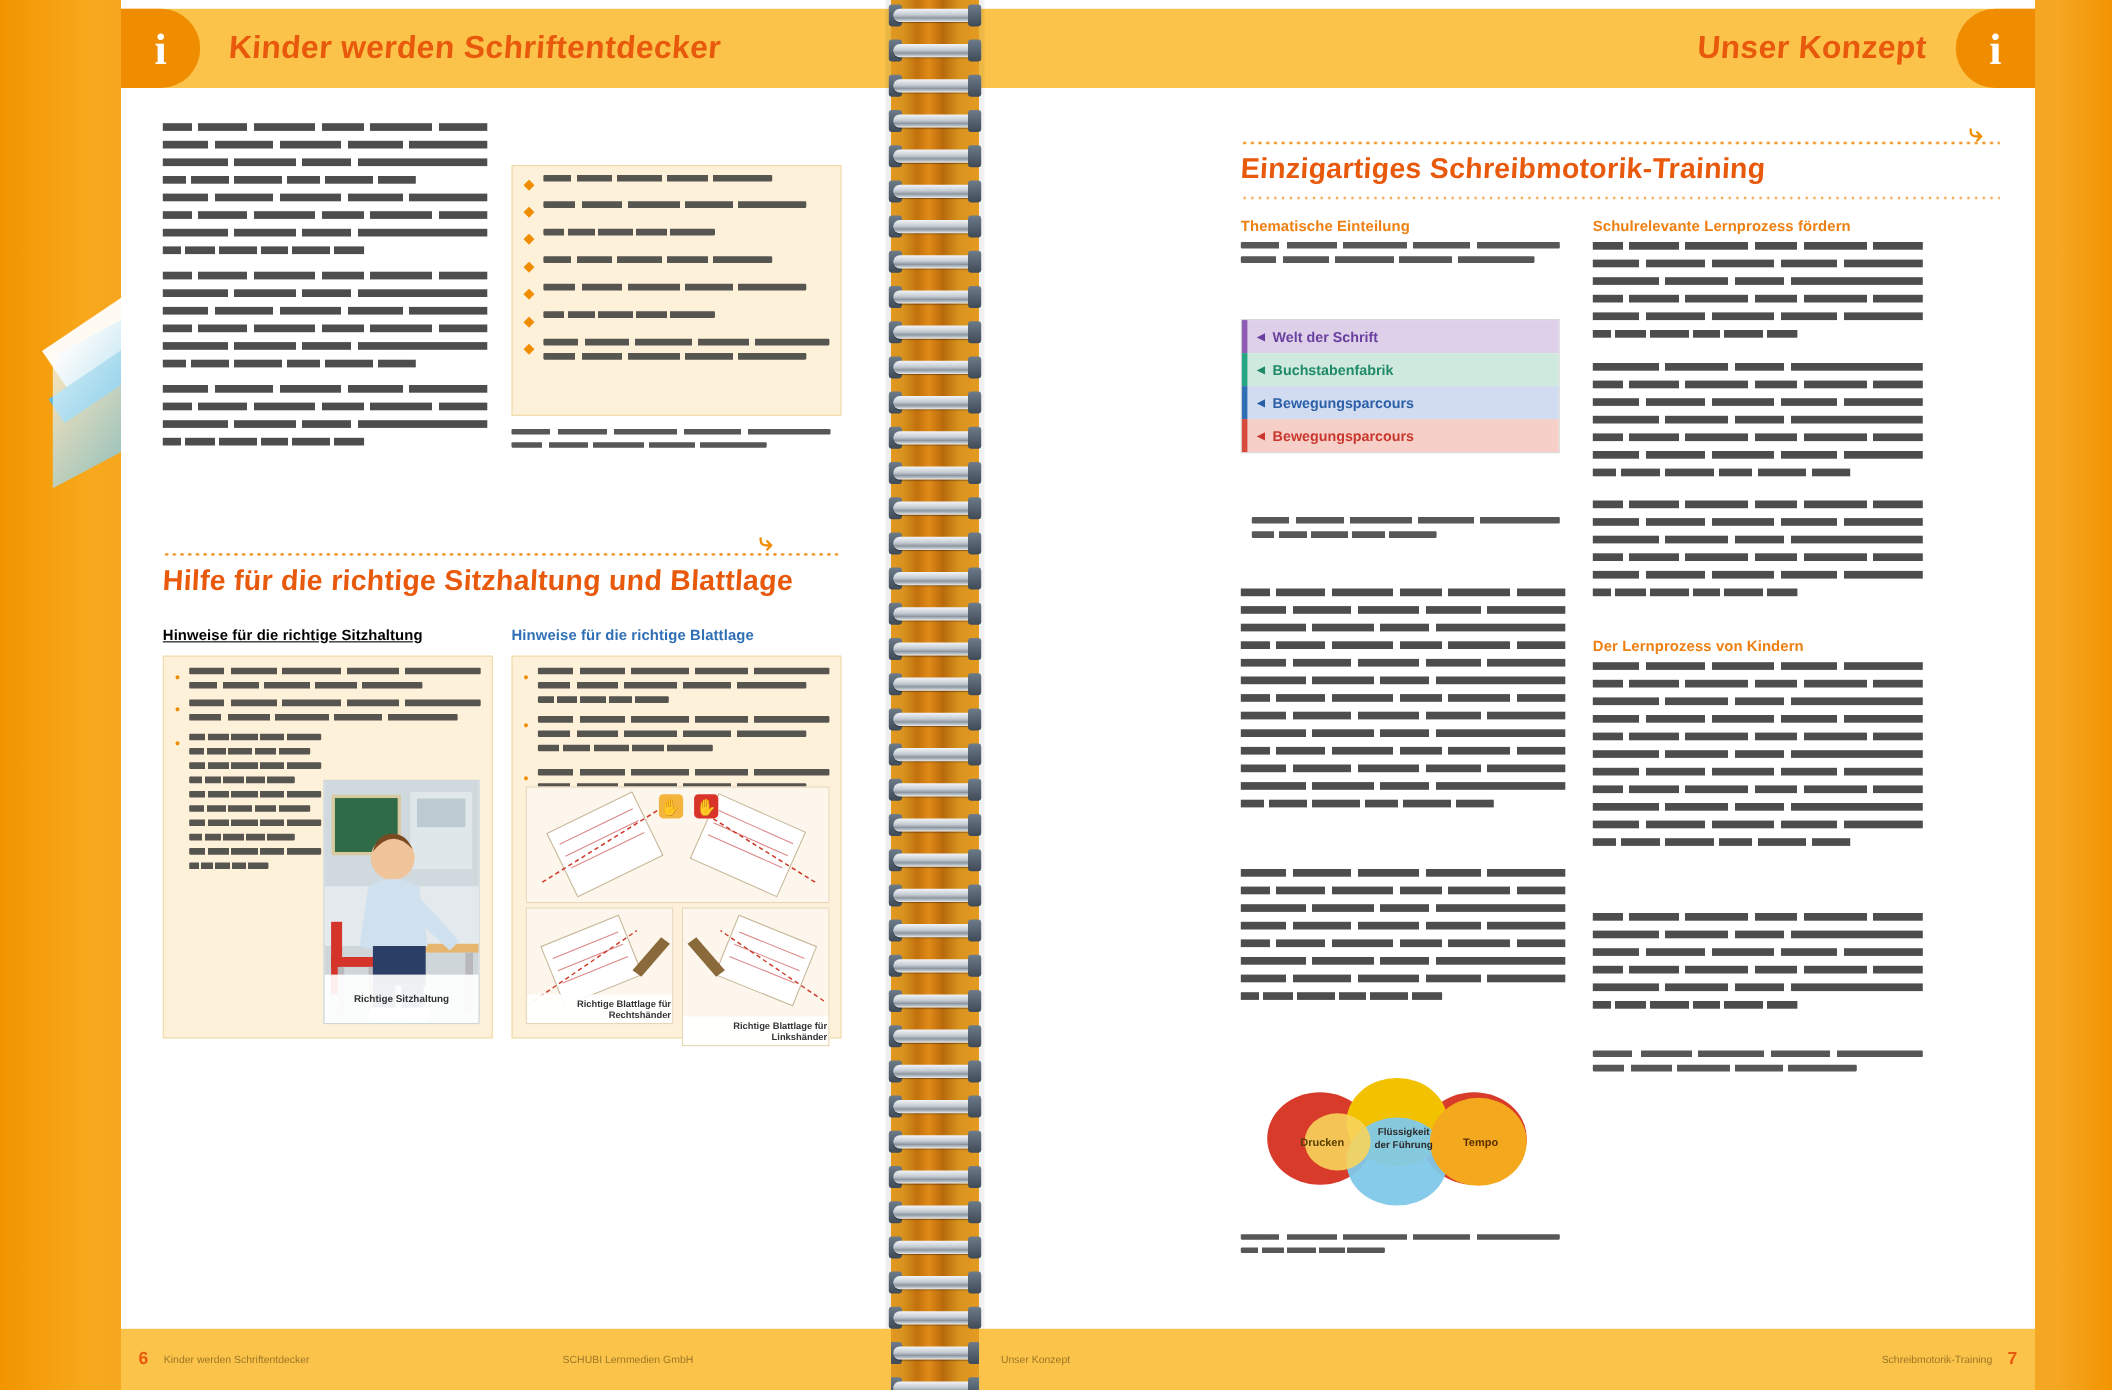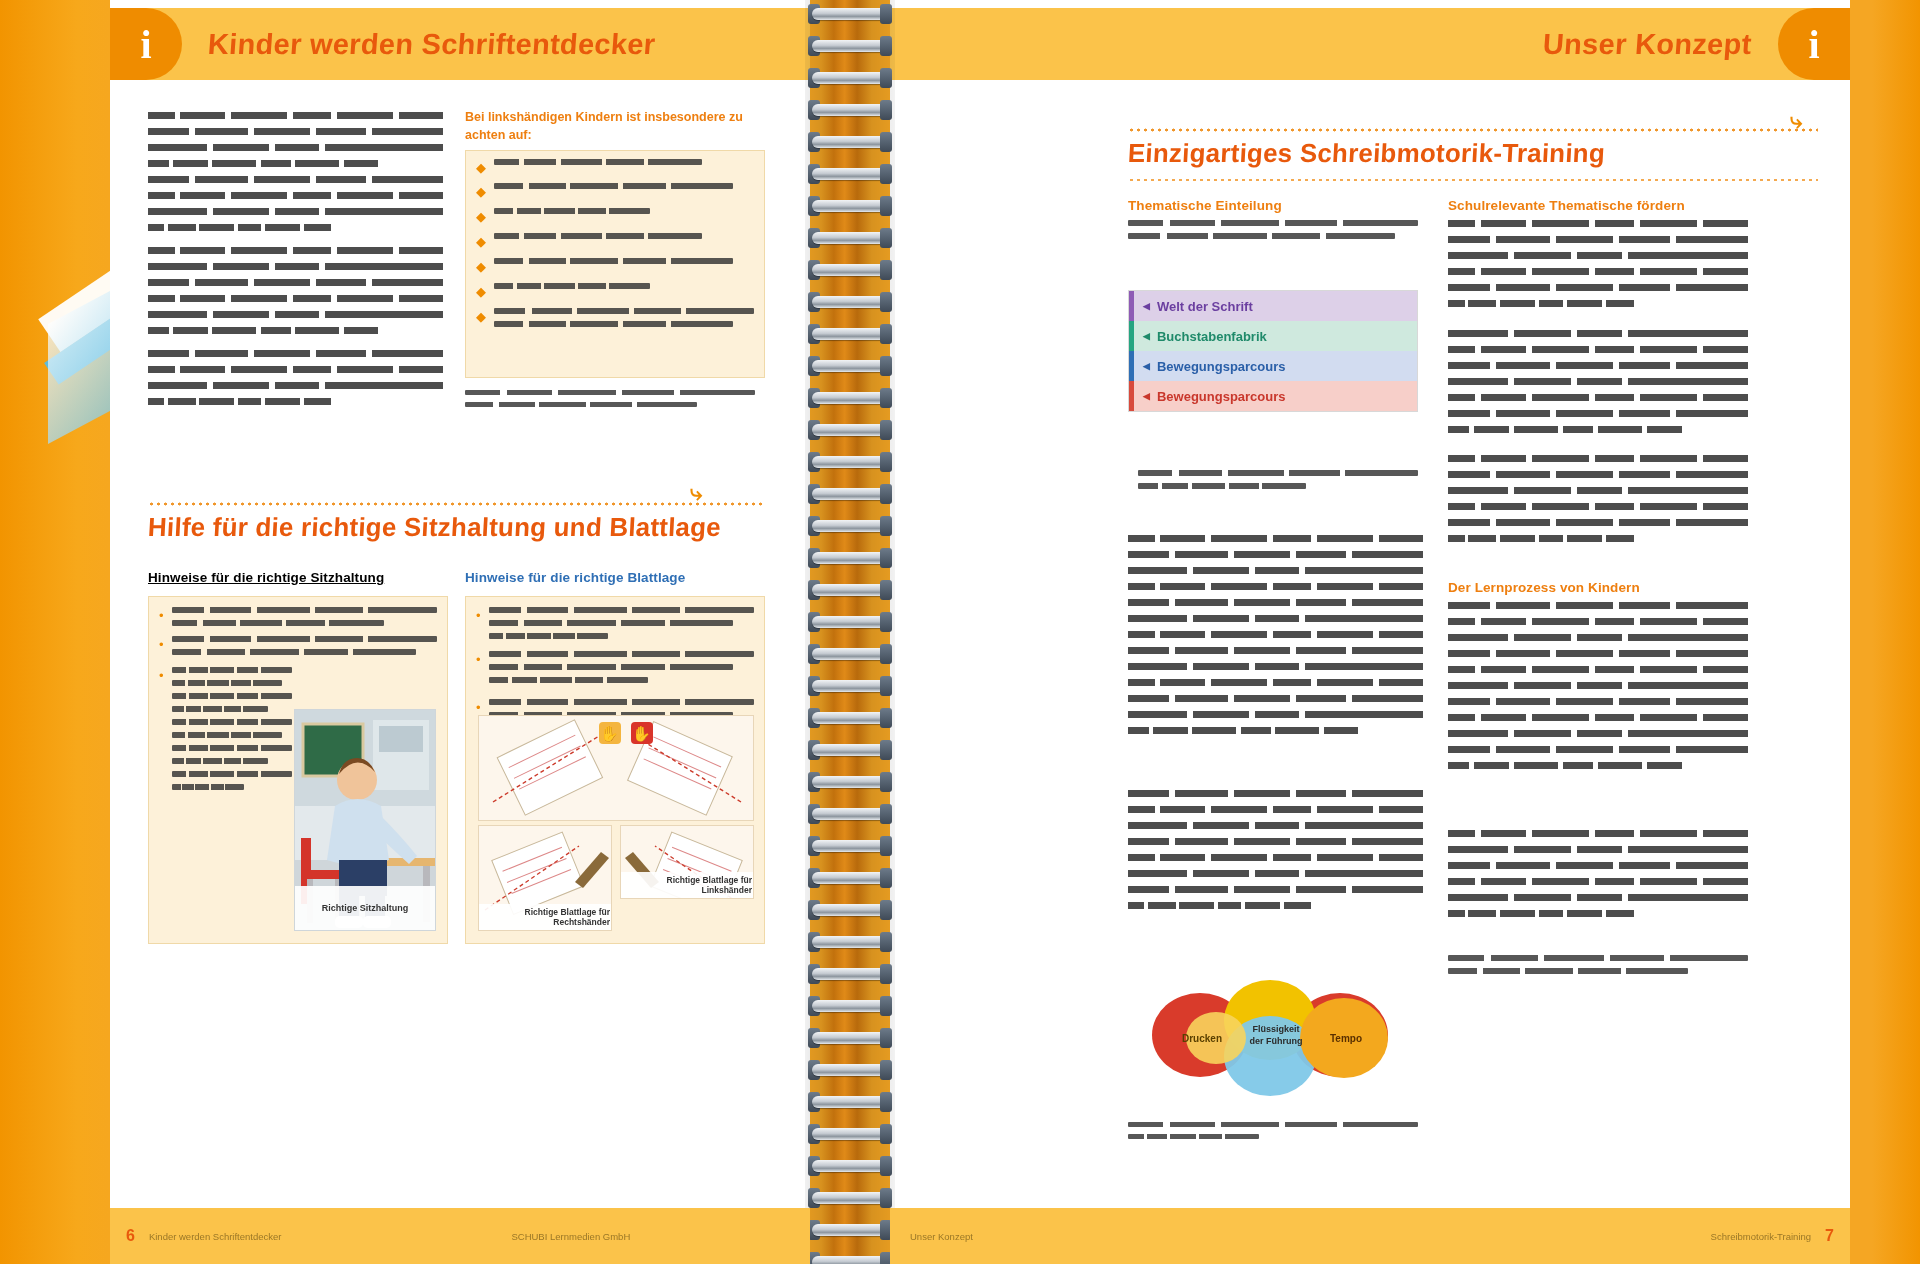--- a/index.html
+++ b/index.html
@@ -298,23 +298,20 @@
         <span class="short2"></span>
     </div>
     <div class="bt" style="margin-top:16px;">
       <span class="v2"></span>
         <span></span>
         <span class="v3"></span>
         <span class="short"></span>
     </div>
   </div>
 
-  <div style="position:absolute;left:465px;top:108px;width:300px;">
-    <div style="color:#ee7f10;font-size:12.5px;font-weight:bold;line-height:1.45;">Bei linkshändigen Kindern ist insbesondere zu achten auf:</div>
-  </div>
 
   <div class="cream-box" style="position:absolute;left:465px;top:150px;width:300px;height:228px;">
     <div class="bullet-row" style="padding:8px 10px 4px 10px;">
       <span class="bullet-dot">◆</span>
       <span class="bl-lines">
           <i class="w80"></i>
         </span>
     </div>
     <div class="bullet-row" style="padding:5px 10px;">
       <span class="bullet-dot">◆</span>
@@ -494,21 +491,21 @@
           <line x1="28" y1="32" x2="92" y2="32" stroke="#d88" stroke-width="1"></line>
           <line x1="28" y1="44" x2="92" y2="44" stroke="#d88" stroke-width="1"></line>
           <line x1="28" y1="56" x2="92" y2="56" stroke="#d88" stroke-width="1"></line>
         </g>
         <line x1="6" y1="84" x2="100" y2="20" stroke="#cc3a2a" stroke-width="1.3" stroke-dasharray="4 3"></line>
         <path d="M96 56 l26 -30 l8 6 l-26 30z" fill="#8a6a3a"></path>
       </svg>
       <div class="cap">Richtige Blattlage für Rechtshänder</div>
     </div>
 
-    <div class="mini" style="position:absolute;left:154px;top:228px;width:134px;height:74px;">
+    <div class="mini" style="position:absolute;left:154px;top:228px;width:134px;height:126px;">
       <svg width="134" height="106" viewBox="0 0 134 106">
         <rect x="0" y="0" width="134" height="106" fill="#fdf6ec"></rect>
         <g transform="rotate(22 74 50)">
           <rect x="36" y="18" width="76" height="58" fill="#ffffff" stroke="#c8b89a"></rect>
           <line x1="42" y1="32" x2="106" y2="32" stroke="#d88" stroke-width="1"></line>
           <line x1="42" y1="44" x2="106" y2="44" stroke="#d88" stroke-width="1"></line>
           <line x1="42" y1="56" x2="106" y2="56" stroke="#d88" stroke-width="1"></line>
         </g>
         <line x1="128" y1="84" x2="34" y2="20" stroke="#cc3a2a" stroke-width="1.3" stroke-dasharray="4 3"></line>
         <path d="M38 56 l-26 -30 l-8 6 l26 30z" fill="#8a6a3a"></path>
@@ -603,21 +600,21 @@
     </svg>
   </div>
 
   <div style="position:absolute;left:1128px;top:1122px;width:290px;">
     <div class="bl-lines">
         <i style="height:5px;"></i>
         <i style="height:5px;" class="w45"></i>
       </div>
   </div>
 
-  <div class="sub-title" style="position:absolute;left:1448px;top:198px;">Schulrelevante Thematische fördern</div>
+  <div class="sub-title" style="position:absolute;left:1448px;top:198px;">Schulrelevante Lernprozess fördern</div>
 
   <div style="position:absolute;left:1448px;top:220px;width:300px;">
     <div class="bt">
       <span></span>
         <span class="v2"></span>
         <span class="v3"></span>
         <span></span>
         <span class="v2"></span>
         <span class="short"></span>
     </div>

